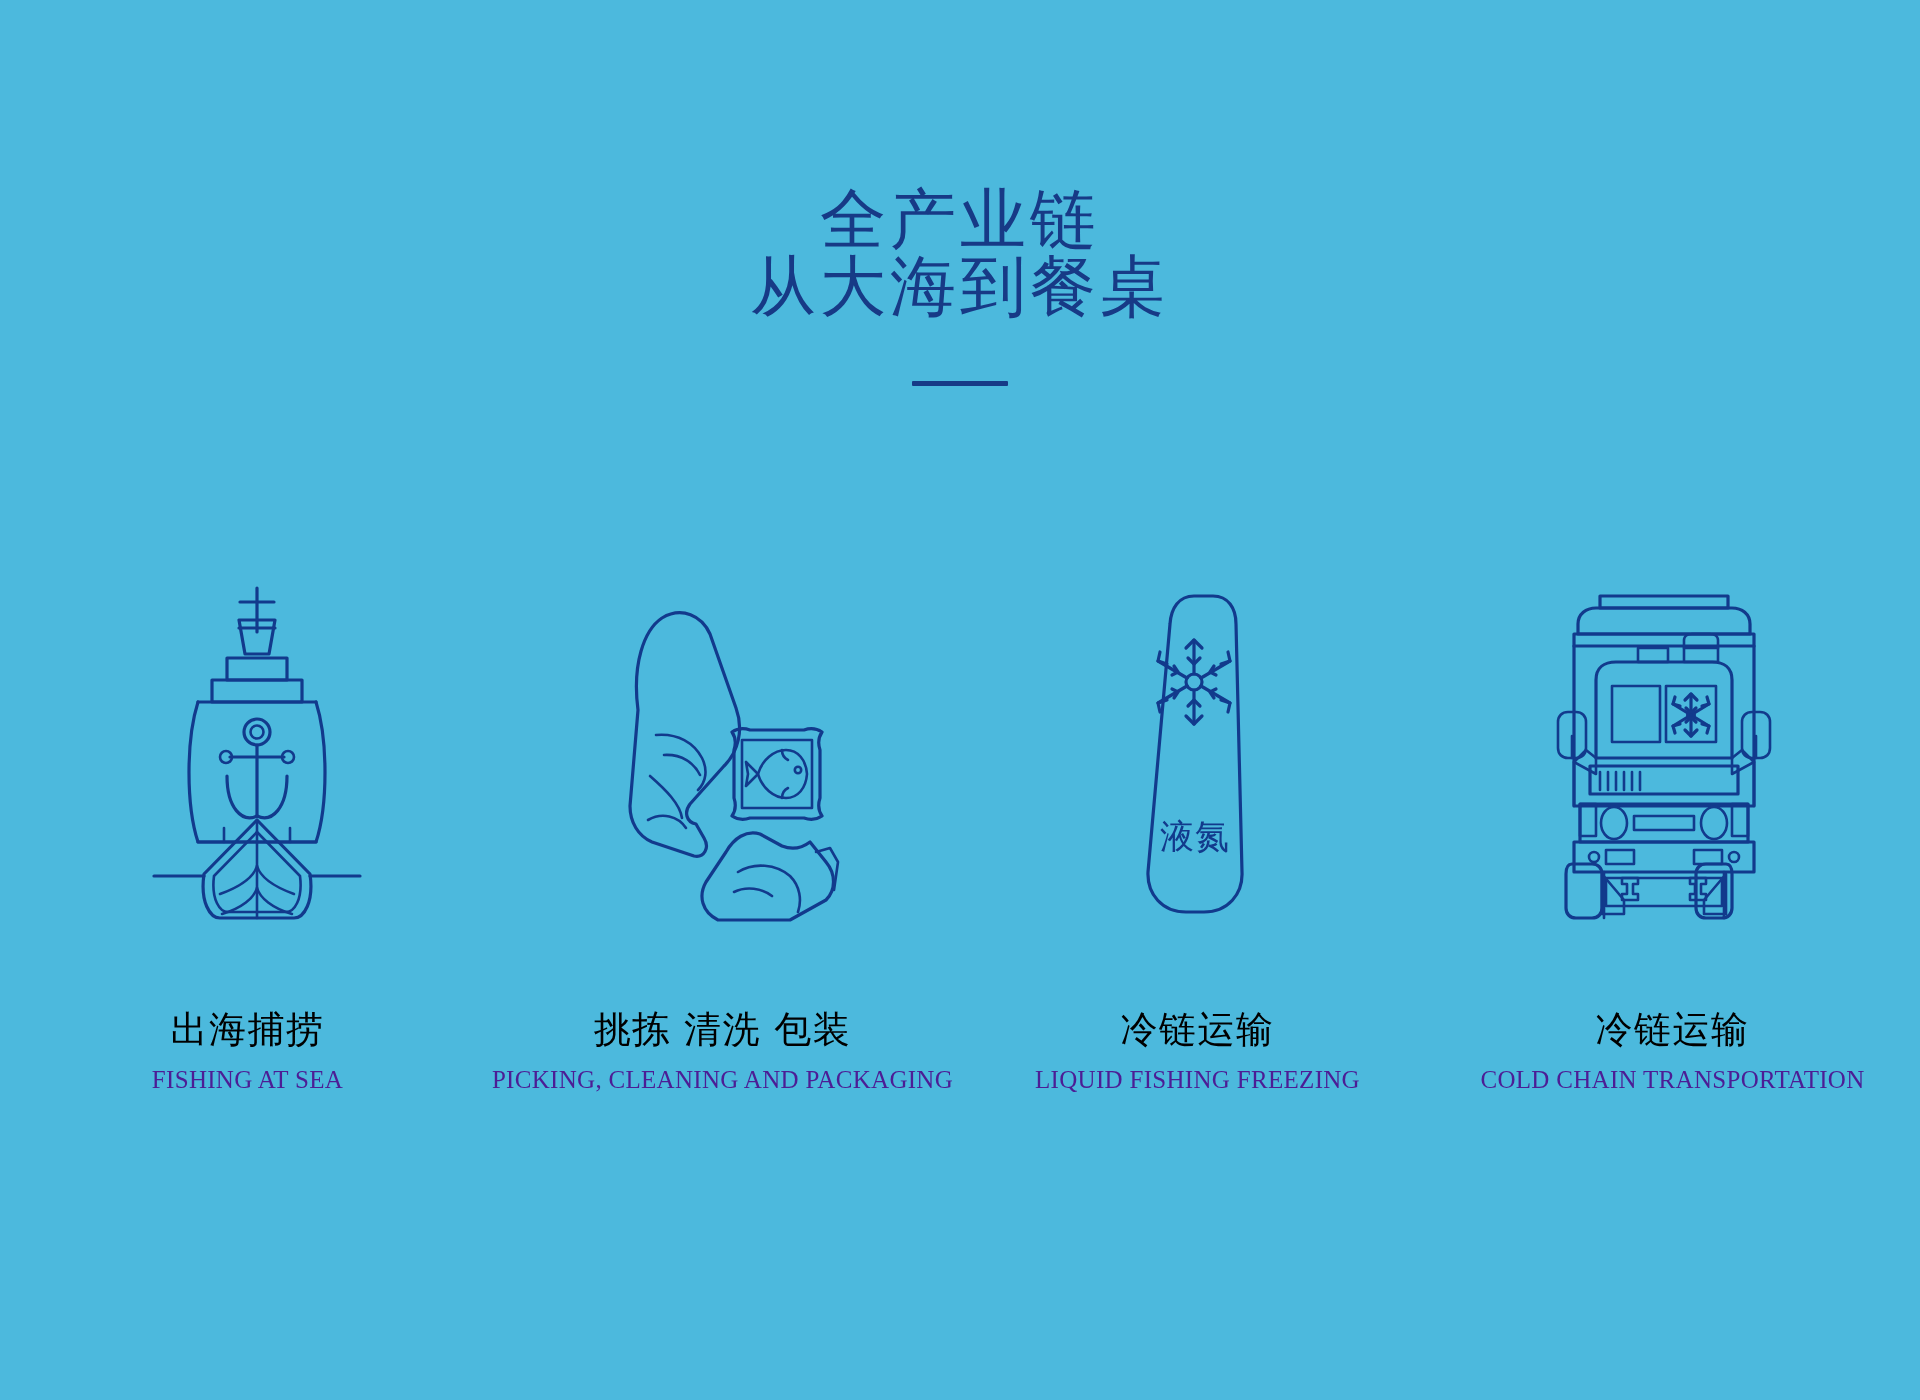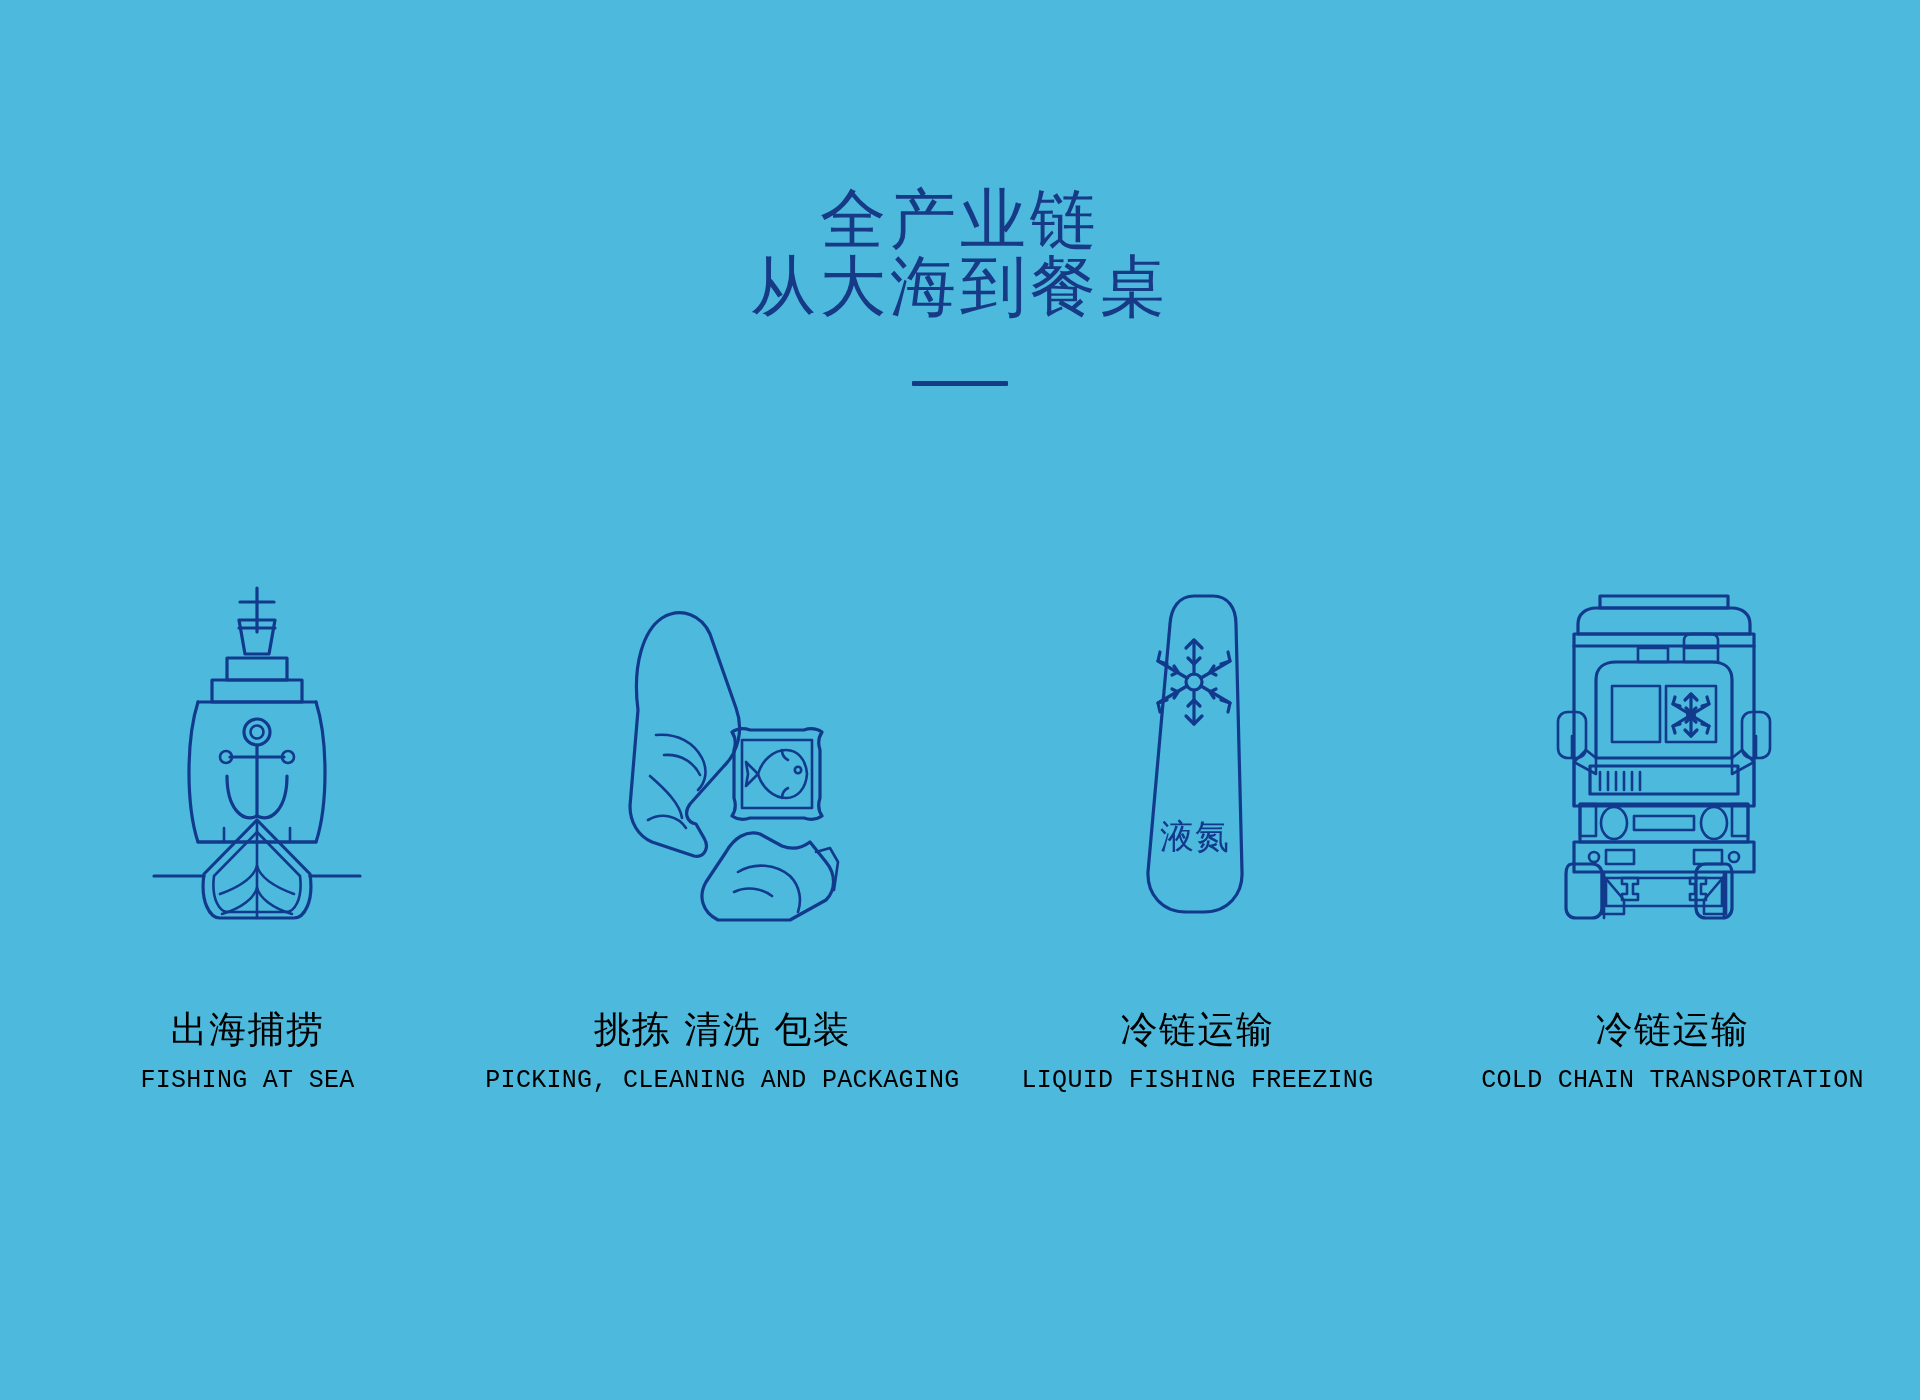--- a/index.html
+++ b/index.html
@@ -124,24 +124,24 @@
     font-size:37px;
     font-weight:400;
     color:#000000;
     letter-spacing:0.04em;
     line-height:1.1;
     white-space:nowrap;
   }
 
   .label-en {
     margin-top:15px;
-    font-family:Liberation Mono, monospace;
+    font-family:Liberation Serif, serif;
     font-size:25px;
     font-weight:400;
-    color:#000000;
+    color:#4c1d95;
     letter-spacing:0.012em;
     white-space:nowrap;
   }
 
   .snow-text {
     font-family:"DejaVu Sans","Liberation Sans",sans-serif;
     font-size:34px;
     fill:#123a8c;
     stroke:none;
     letter-spacing:1px;

